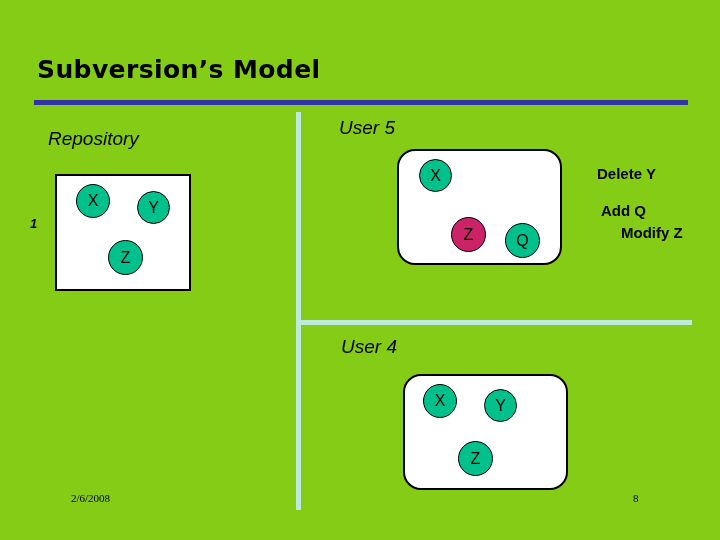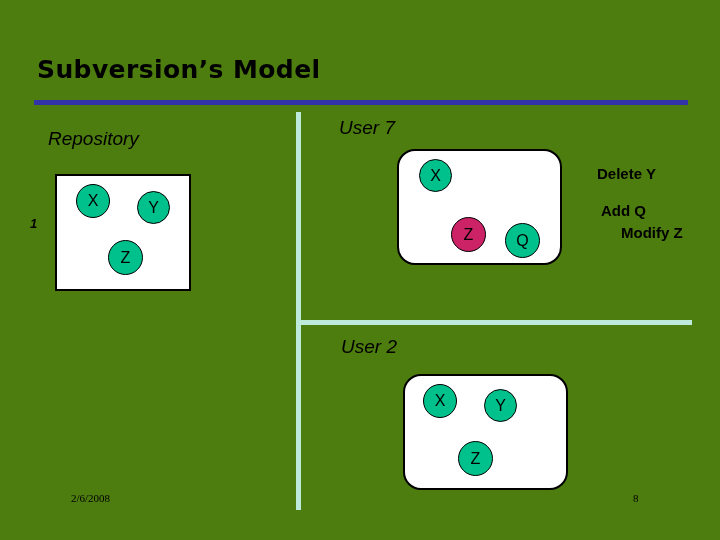--- a/index.html
+++ b/index.html
@@ -7,21 +7,21 @@
     padding: 0;
     background: #ffffff;
   }
   body {
     font-family: "Liberation Sans", sans-serif;
   }
   #slide {
     position: relative;
     width: 720px;
     height: 540px;
-    background: #4d7c0f;
+    background: #84cc16;
     overflow: hidden;
   }
 
   
   .slide-title {
     position: absolute;
     left: 37px;
     top: 55px;
     font-family: "DejaVu Sans", sans-serif;
     font-weight: bold;
@@ -156,33 +156,33 @@
 
   <div class="heading" id="heading-repository">Repository</div>
   <div class="index-label">1</div>
   <div class="repo-box"></div>
   <div id="repository-nodes">
       <div class="file-node" style="left: 76px; top: 184px; width: 34px; height: 34px; background: rgb(0, 192, 139);">X</div>
       <div class="file-node" style="left: 137px; top: 191px; width: 33px; height: 33px; background: rgb(0, 192, 139);">Y</div>
       <div class="file-node" style="left: 108px; top: 240px; width: 35px; height: 35px; background: rgb(0, 192, 139);">Z</div>
     </div>
 
-  <div class="heading" id="heading-user1">User 7</div>
+  <div class="heading" id="heading-user1">User 5</div>
   <div class="user-box" id="box-user1"></div>
   <div id="user1-nodes">
       <div class="file-node" style="left: 419px; top: 159px; width: 33px; height: 33px; background: rgb(0, 192, 139);">X</div>
       <div class="file-node" style="left: 451px; top: 217px; width: 35px; height: 35px; background: rgb(204, 34, 102);">Z</div>
       <div class="file-node" style="left: 505px; top: 223px; width: 35px; height: 35px; background: rgb(0, 192, 139);">Q</div>
     </div>
 
   <div class="annotation" id="annotation-delete">Delete Y</div>
   <div class="annotation" id="annotation-add">Add Q</div>
   <div class="annotation" id="annotation-modify">Modify Z</div>
 
-  <div class="heading" id="heading-user2">User 2</div>
+  <div class="heading" id="heading-user2">User 4</div>
   <div class="user-box" id="box-user2"></div>
   <div id="user2-nodes">
       <div class="file-node" style="left: 423px; top: 384px; width: 34px; height: 34px; background: rgb(0, 192, 139);">X</div>
       <div class="file-node" style="left: 484px; top: 389px; width: 33px; height: 33px; background: rgb(0, 192, 139);">Y</div>
       <div class="file-node" style="left: 458px; top: 441px; width: 35px; height: 35px; background: rgb(0, 192, 139);">Z</div>
     </div>
 
   <div class="footer" id="footer-date">2/6/2008</div>
   <div class="footer" id="footer-page">8</div>
 

